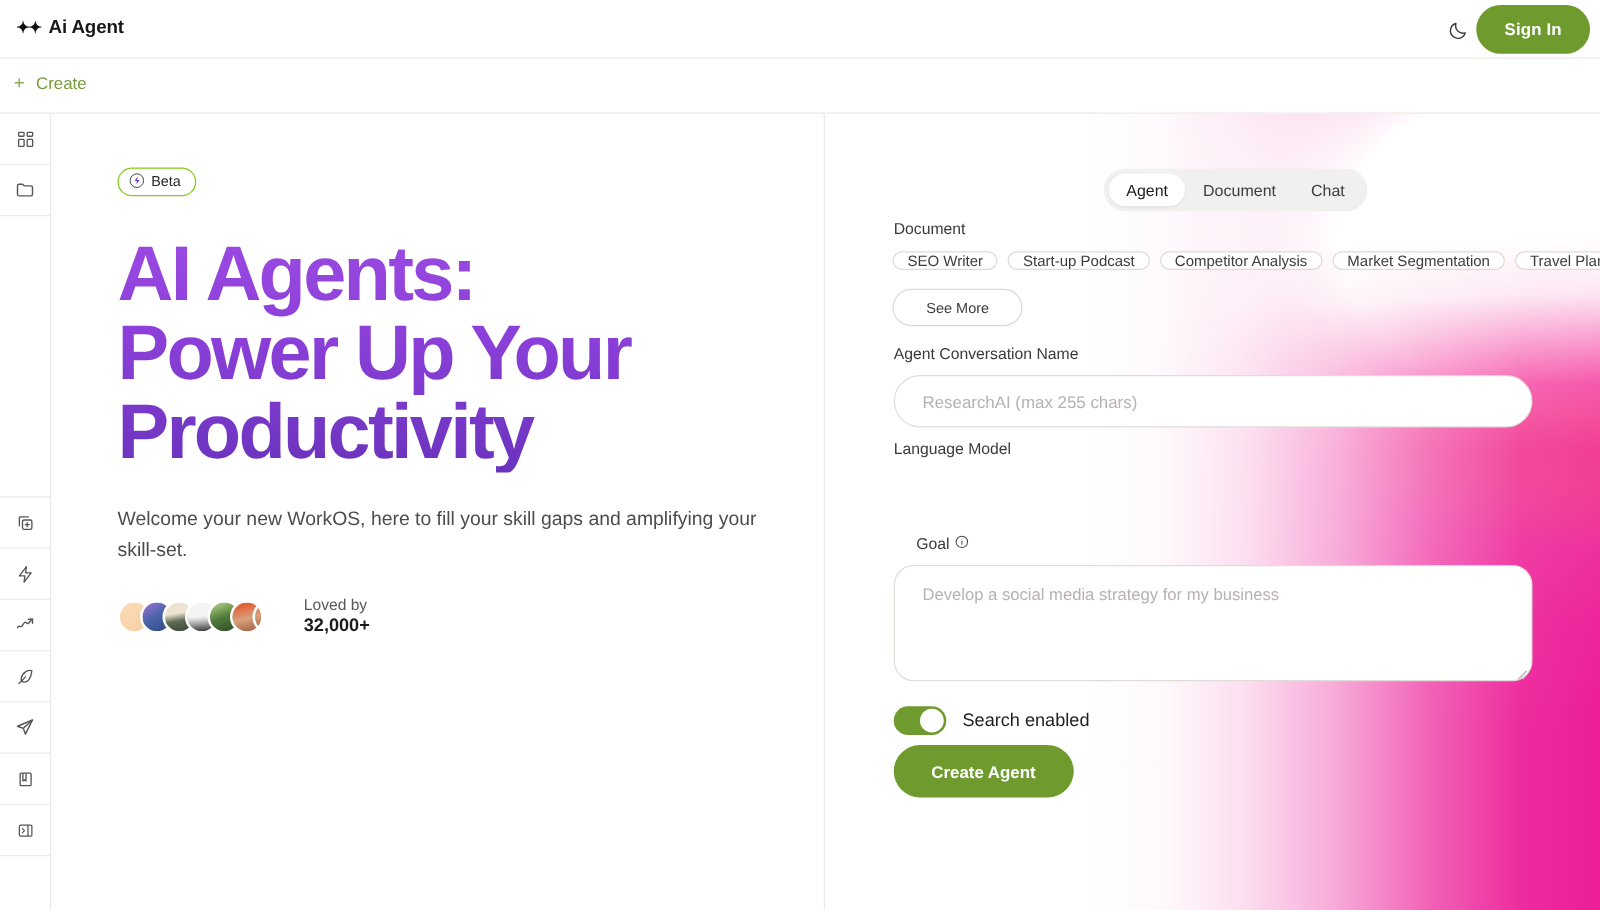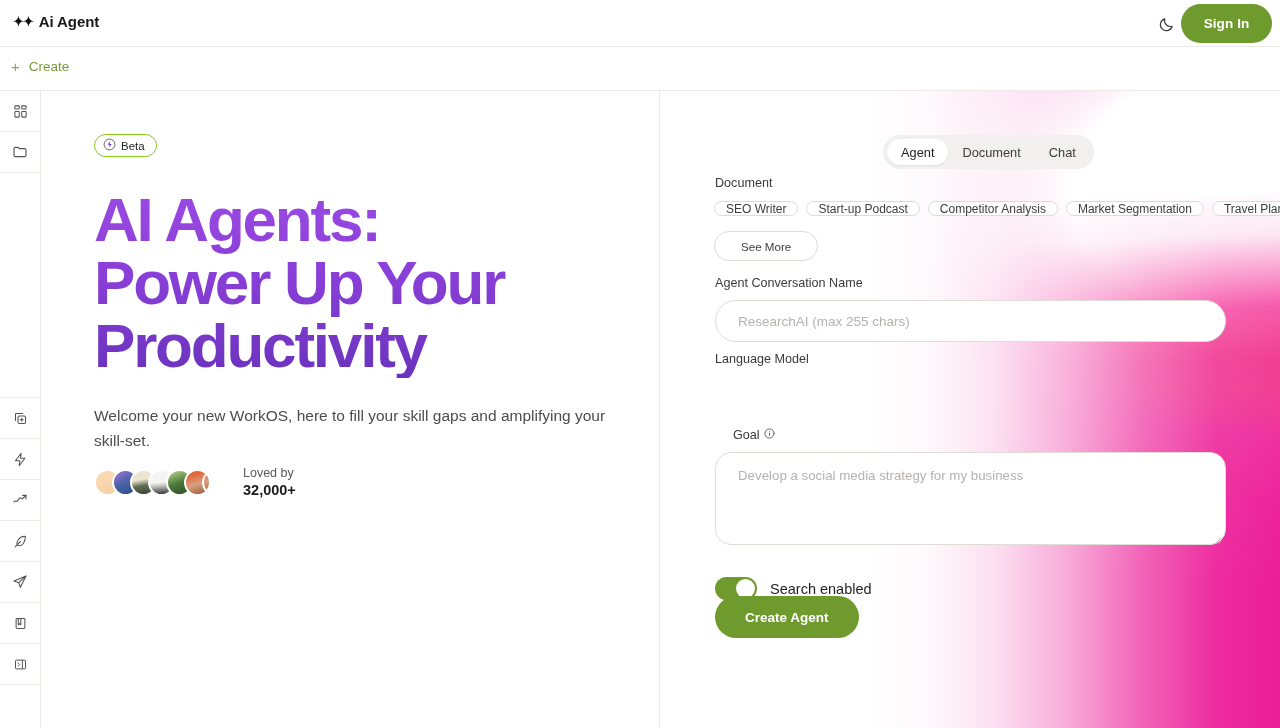--- a/index.html
+++ b/index.html
@@ -79,21 +79,21 @@
     font-size:62px; line-height:1.02; font-weight:bold;
     letter-spacing:-2.2px;
     background:linear-gradient(180deg,#9b4ae3 0%,#8a3fd8 45%,#6a33bd 100%);
     -webkit-background-clip:text; background-clip:text;
     -webkit-text-fill-color:transparent; color:#8a3fd8;
   }
   .hero-sub {
     position:absolute; left:53px; top:312px; width:512px;
     font-size:15.5px; line-height:1.62; color:#4d4d4d;
   }
-  .loved-row { position:absolute; left:53px; top:374px; display:flex; align-items:center; }
+  .loved-row { position:absolute; left:53px; top:385px; display:flex; align-items:center; }
   .avatars { display:flex; align-items:center; }
   .av { width:27px; height:27px; border-radius:50%; border:2px solid #fff; margin-left:-9px; background-size:cover; }
   .av:first-child { margin-left:0; }
   .loved-text { margin-left:14px; line-height:1.28; }
   .loved-text .l1 { font-size:12.5px; color:#585858; }
   .loved-text .l2 { font-size:14.5px; color:#1c1c1c; font-weight:bold;text-align:right; }
 
   
   .right {
     position:absolute; left:660px; top:91px; width:620px; height:637px;
@@ -178,21 +178,21 @@
     border:1px solid #e0ddd9; border-radius:16px; background:#fff;
     padding:15px 22px; font-family:inherit; font-size:13.3px; color:#2b2b2b;
     outline:none; resize:none;
   }
   .ta-goal::placeholder { color:#b5b2af; }
   .ta-handle {
     position:absolute; left:552px; top:440px; width:10px; height:10px;
     pointer-events:none;
   }
 
-  .toggle-row { position:absolute; left:55px; top:486px; display:flex; align-items:center; gap:13px; }
+  .toggle-row { position:absolute; left:55px; top:474px; display:flex; align-items:center; gap:13px; }
   .toggle {
     width:42px; height:23px; border-radius:12px; background:#6f9b2e;
     position:relative; cursor:pointer; border:none; padding:0;
   }
   .toggle .knob {
     position:absolute; right:2px; top:2px; width:19px; height:19px;
     border-radius:50%; background:#fff;
   }
   .toggle-label { font-size:14.5px; color:#1f1f1f; }
 

